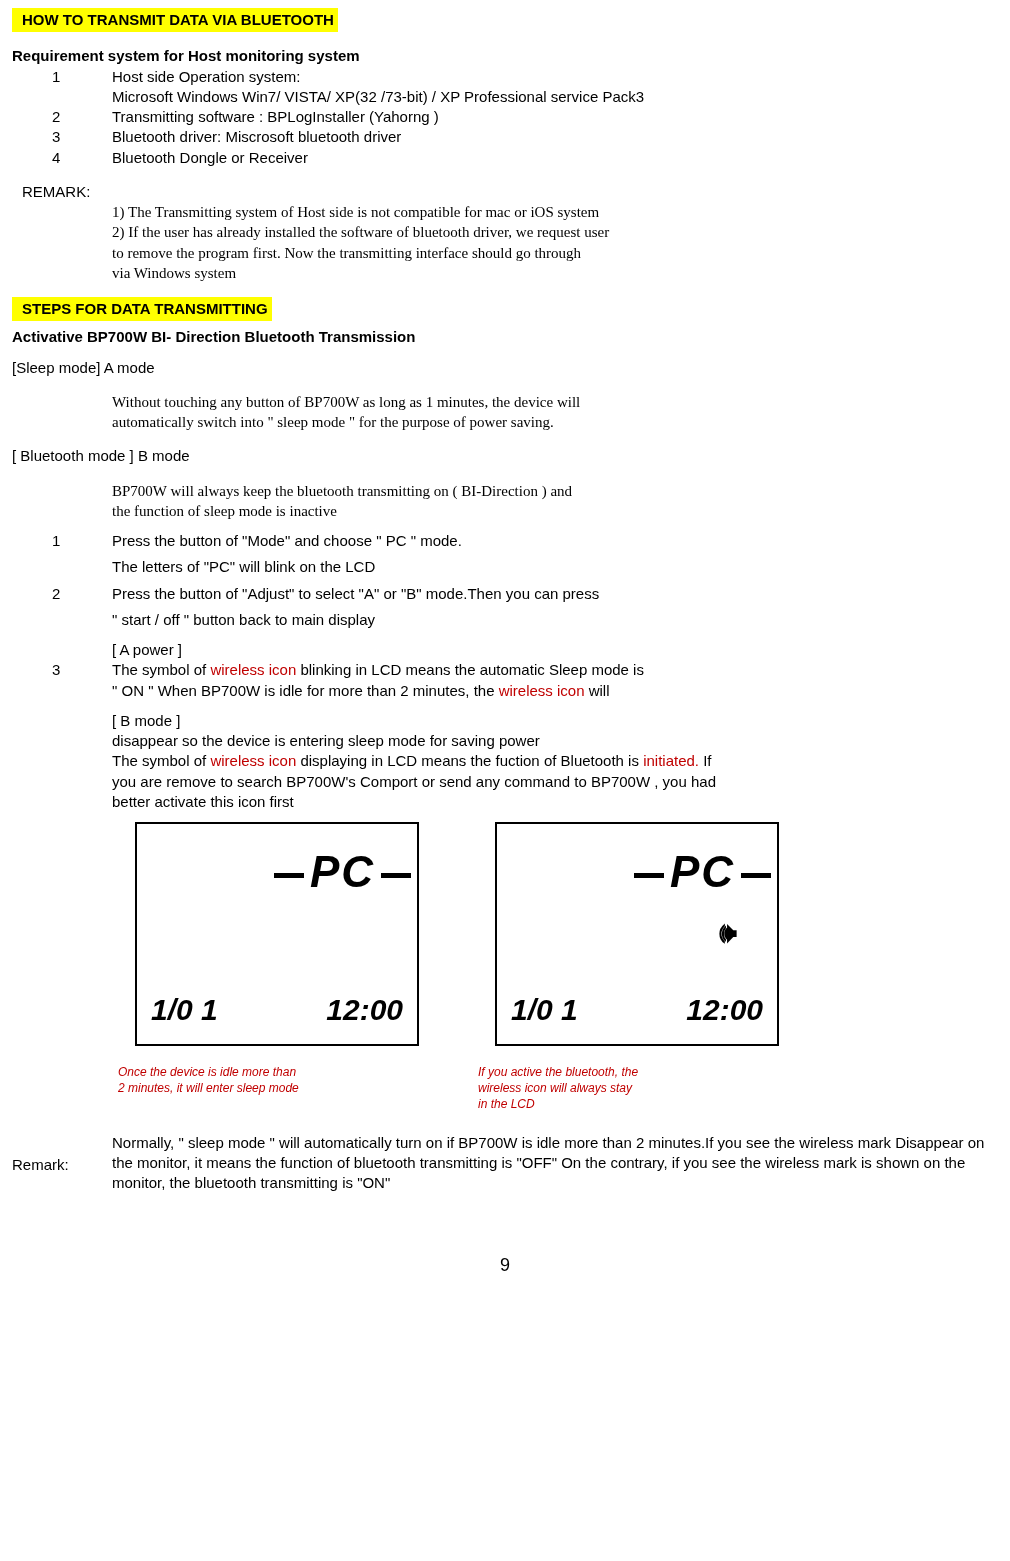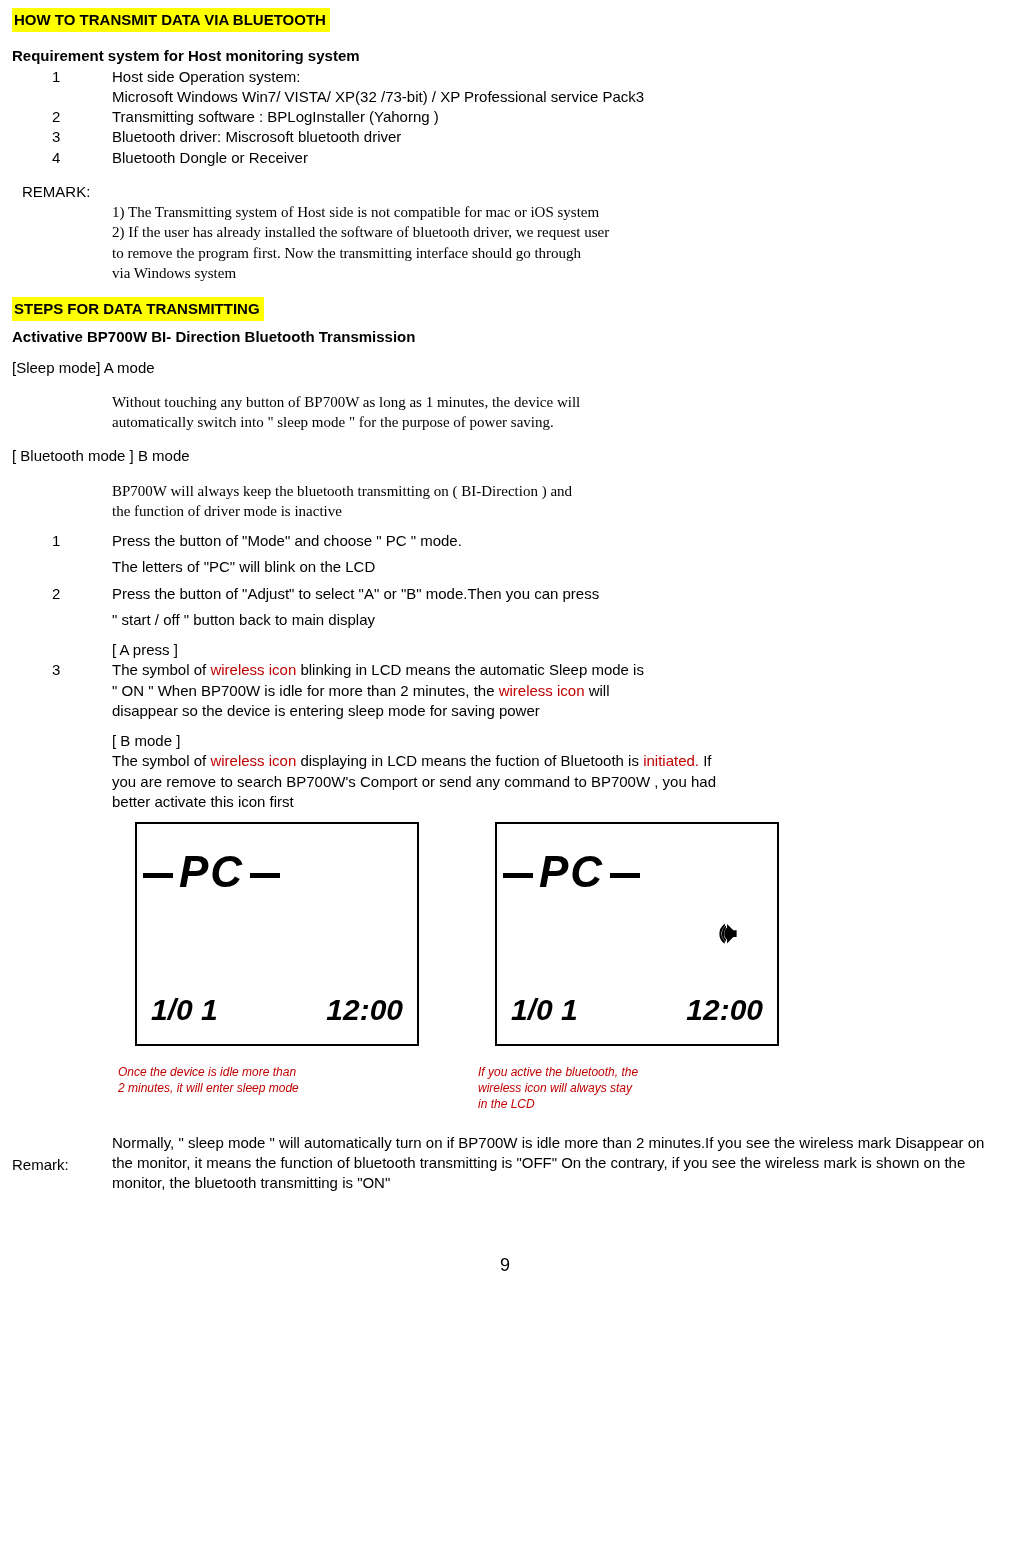--- a/index.html
+++ b/index.html
@@ -8,21 +8,21 @@
     color: #000;
     margin: 0;
     padding: 8px 12px;
     width: 986px;
     line-height: 1.35;
   }
   .hl {
     background: #ffff00;
     font-weight: bold;
     display: inline-block;
-    padding: 2px 4px 2px 2px;
+    padding: 2px 4px 2px 10px;
   }
   .bold { font-weight: bold; }
   .section { margin-bottom: 14px; }
   .indent1 { margin-left: 40px; }
   .indent2 { margin-left: 100px; font-family: Liberation Serif, serif; }
   .indent-remark { margin-left: 10px; }
   .row { display: flex; align-items: flex-start; }
   .num { width: 60px; flex-shrink: 0; }
   .txt { flex: 1; }
   .mt6 { margin-top: 6px; }
@@ -42,21 +42,21 @@
     height: 220px;
     position: relative;
     background: #fff;
     margin: 0 auto;
   }
   .lcd .pc {
     position: absolute;
     top: 18px;
     left: 0;
     right: 0;
-    text-align: left;
+    text-align: right;
     font-family: "Arial Black", Arial, sans-serif;
     font-weight: 900;
     font-style: italic;
     font-size: 44px;
     letter-spacing: 2px;
   }
   .lcd .dash { display:inline-block; width:30px; border-top:5px solid #000; vertical-align: middle; margin:0 6px;}
   .lcd .bottom {
     position: absolute;
     bottom: 14px;
@@ -129,21 +129,21 @@
   <span class="hl">STEPS FOR DATA TRANSMITTING</span>
 </div>
 <div class="bold mt6">Activative BP700W BI- Direction Bluetooth Transmission</div>
 
 <div class="mt10">[Sleep mode] A mode</div>
 <div class="indent2 mt14">Without touching any button of BP700W as long as 1 minutes, the device will</div>
 <div class="indent2">automatically switch into " sleep mode " for the purpose of power saving.</div>
 
 <div class="mt14">[ Bluetooth mode ] B mode</div>
 <div class="indent2 mt14">BP700W will always keep the bluetooth transmitting on ( BI-Direction ) and</div>
-<div class="indent2">the function of driver mode is inactive</div>
+<div class="indent2">the function of sleep mode is inactive</div>
 
 <div class="indent1 mt10">
   <div class="row">
       <div class="num">1</div>
       <div class="txt">Press the button of "Mode" and choose " PC " mode.</div>
     </div>
   <div class="row mt6">
       <div class="num"></div>
       <div class="txt">The letters of "PC" will blink on the LCD</div>
     </div>
@@ -152,42 +152,42 @@
       <div class="num">2</div>
       <div class="txt">Press the button of "Adjust" to select "A" or "B"  mode.Then you can press</div>
     </div>
   <div class="row mt6">
       <div class="num"></div>
       <div class="txt"> " start / off " button back to main display</div>
     </div>
 
   <div class="row mt10">
       <div class="num"></div>
-      <div class="txt">[ A press ]</div>
+      <div class="txt">[ A power ]</div>
     </div>
   <div class="row">
     <div class="num" style="align-self:center;">3</div>
     <div class="txt">
       <span>The symbol of </span><span class="red">wireless icon</span><span> blinking in LCD means the automatic Sleep mode is</span>
     </div>
   </div>
   <div class="row">
       <div class="num"></div>
       <div class="txt">
     <span>" ON " When BP700W is idle for more than 2 minutes, the </span><span class="red">wireless icon</span><span> will</span>
   </div>
     </div>
+  <div class="row mt10">
+      <div class="num"></div>
+      <div class="txt">[ B mode ]</div>
+    </div>
+
   <div class="row">
       <div class="num"></div>
       <div class="txt">disappear so the device is entering sleep mode for saving power</div>
-    </div>
-
-  <div class="row mt10">
-      <div class="num"></div>
-      <div class="txt">[ B mode ]</div>
     </div>
   <div class="row">
       <div class="num"></div>
       <div class="txt">
     <span>The symbol of </span><span class="red">wireless icon</span><span> displaying in LCD means the fuction of Bluetooth is </span><span class="red">initiated.</span><span> If</span>
   </div>
     </div>
   <div class="row">
       <div class="num"></div>
       <div class="txt">you are remove to search BP700W's Comport or send any command to BP700W , you had</div>

